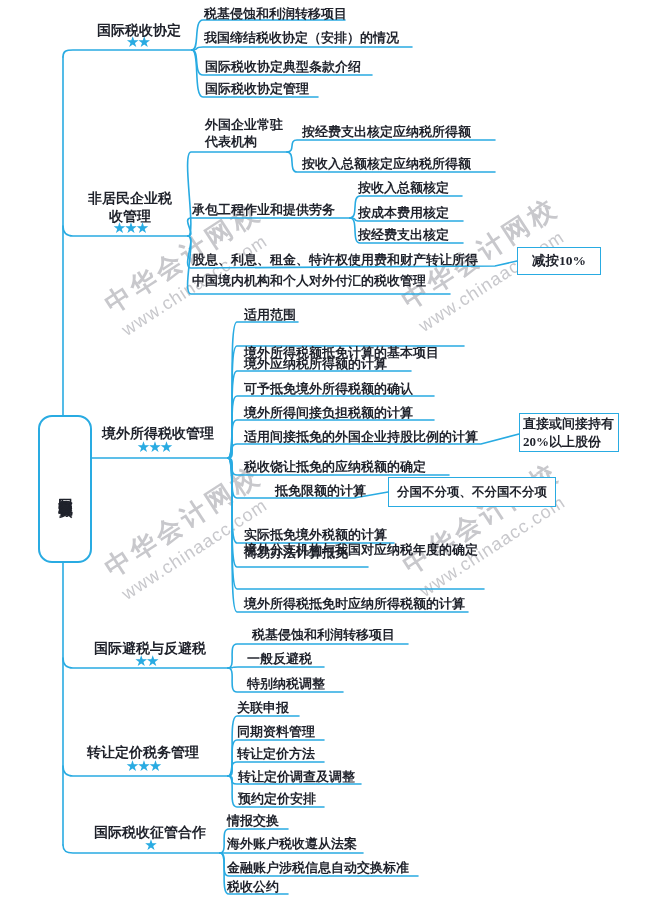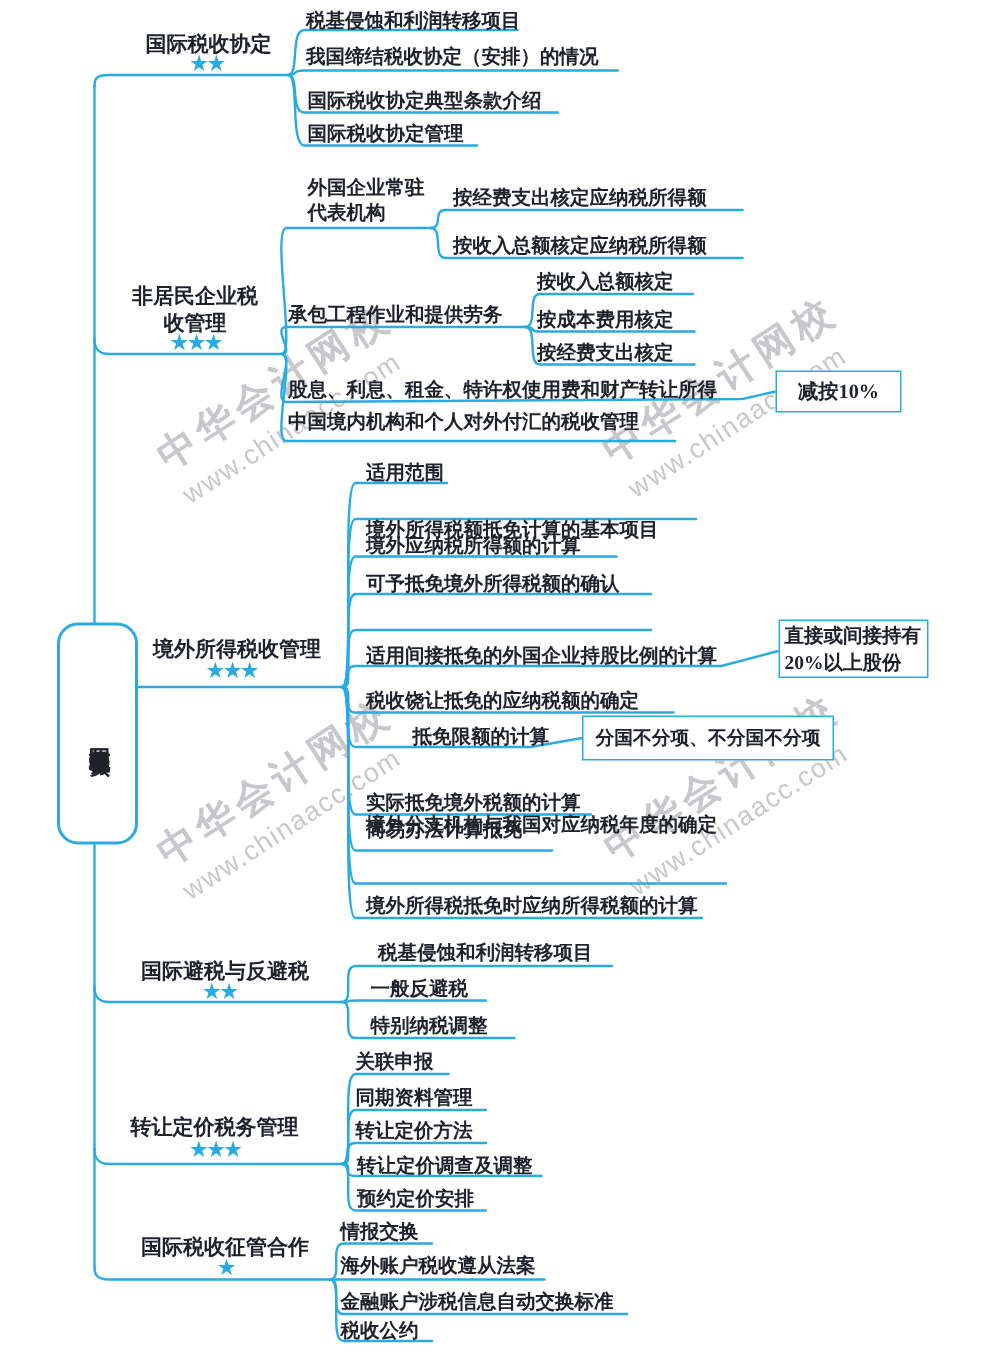--- a/index.html
+++ b/index.html
@@ -145,20 +145,21 @@
   <div class="node" style="left:192px; top:251px;">股息、利息、租金、特许权使用费和财产转让所得</div>
   <div class="callout co1">减按10%</div>
   <div class="node" style="left:192px; top:272px;">中国境内机构和个人对外付汇的税收管理</div>
 
   <div class="node blabel" style="left:102px; top:425px;">境外所得税收管理</div>
   <div class="stars" style="left:102px; top:440px; width:104px;">★★★</div>
   <div class="node" style="left:244px; top:306px;">适用范围</div>
   <div class="node" style="left:244px; top:344px;text-align:right;">境外所得税额抵免计算的基本项目</div>
   <div class="node" style="left:244px; top:355px;">境外应纳税所得额的计算</div>
   <div class="node" style="left:244px; top:380px;">可予抵免境外所得税额的确认</div>
+  <div class="node" style="left:244px; top:404px;">境外所得间接负担税额的计算</div>
   <div class="node" style="left:244px; top:428px;">适用间接抵免的外国企业持股比例的计算</div>
   <div class="callout co2">直接或间接持有20%以上股份</div>
   <div class="node" style="left:244px; top:458px;">税收饶让抵免的应纳税额的确定</div>
   <div class="node" style="left:244px; top:482px;margin-left:31px;">抵免限额的计算</div>
   <div class="callout co3">分国不分项、不分国不分项</div>
   <div class="node" style="left:244px; top:526px;">实际抵免境外税额的计算</div>
   <div class="node" style="left:244px; top:544px;">简易办法计算抵免</div>
   <div class="node" style="left:244px; top:541px;">境外分支机构与我国对应纳税年度的确定</div>
   <div class="node" style="left:244px; top:595px;">境外所得税抵免时应纳所得税额的计算</div>
 

